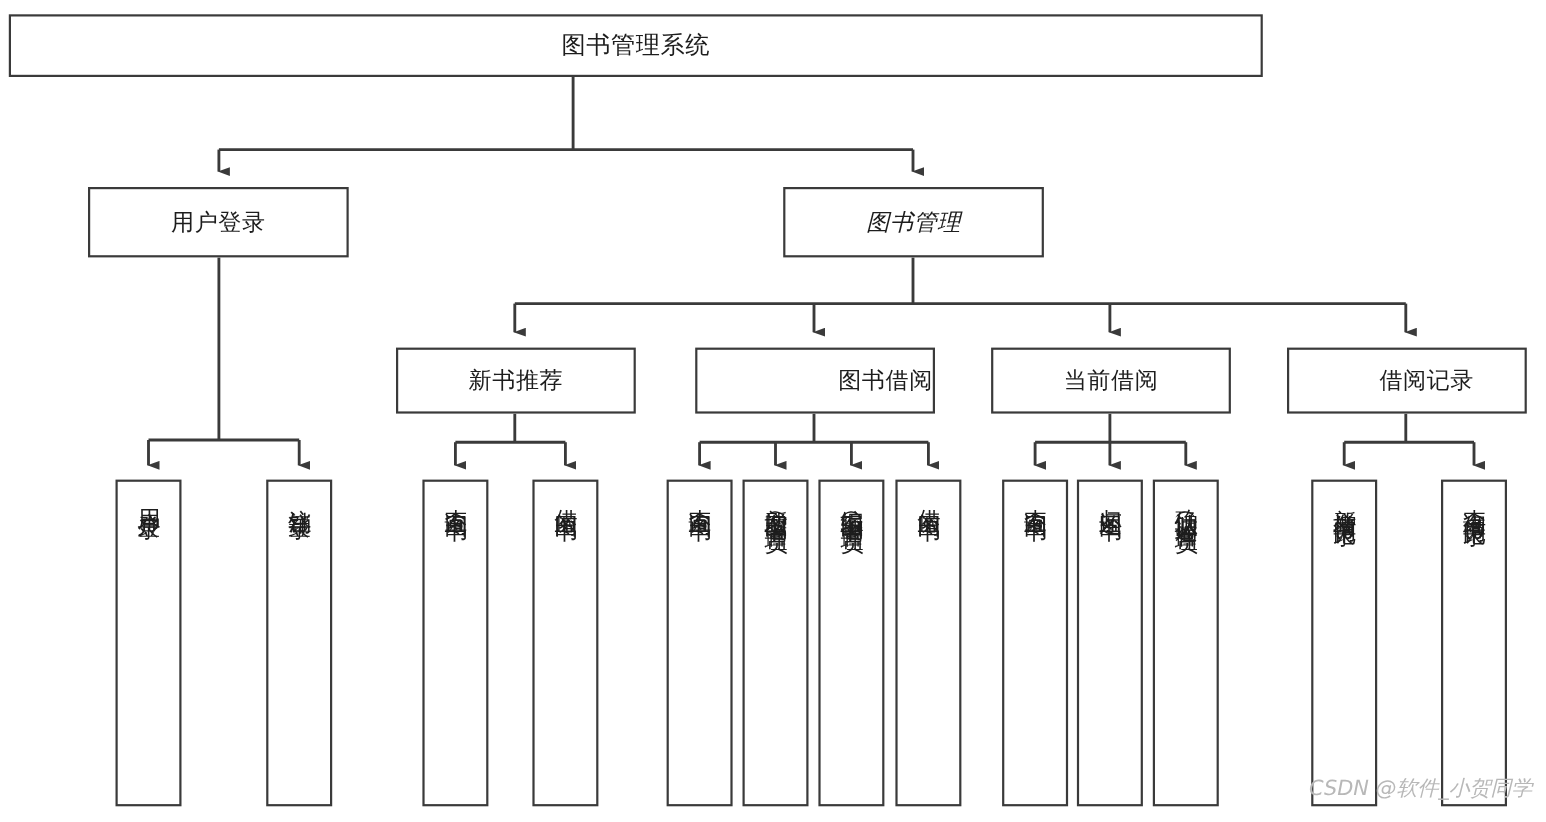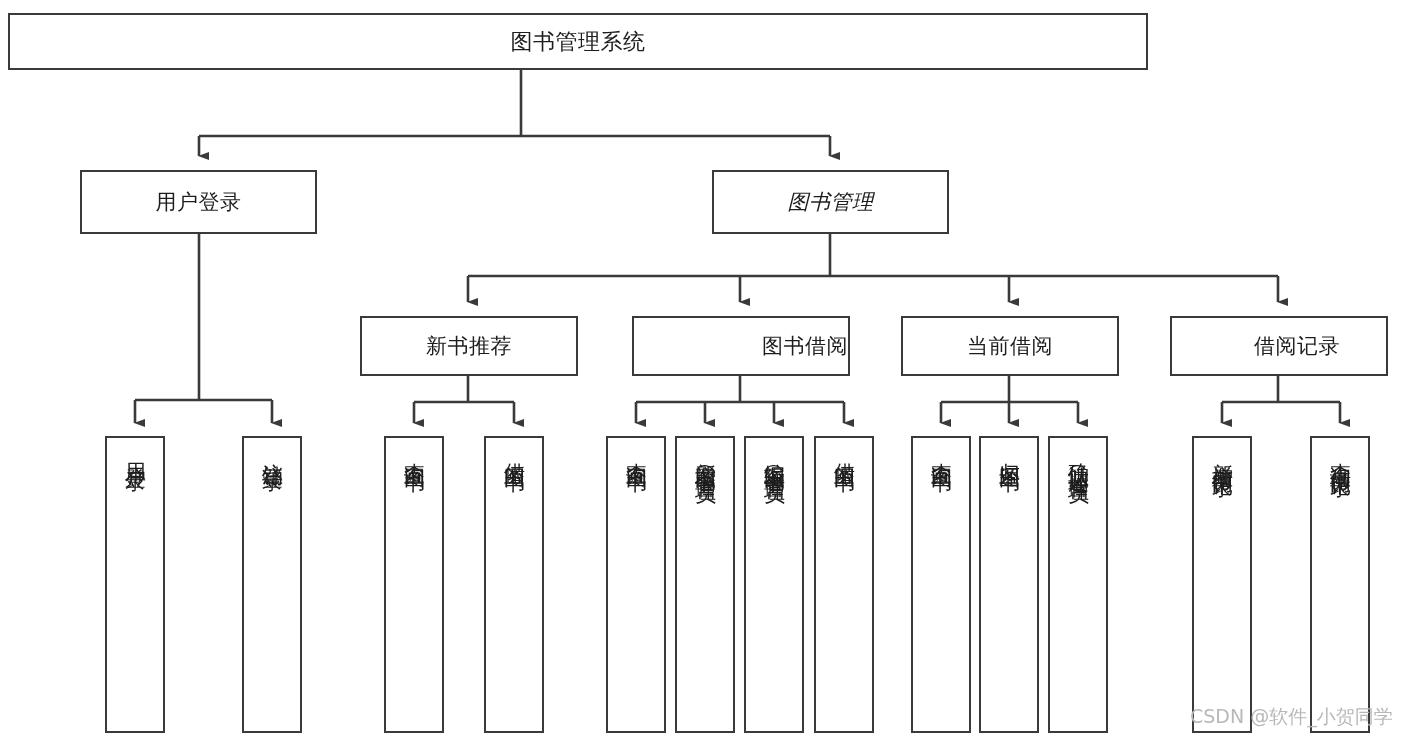--- a/index.html
+++ b/index.html
@@ -200,15 +200,15 @@
   </div>
 
   <div class="node v-node" style="left:1192px; top:436px; width:60px; height:297px;">
     <span class="node-label">新增借阅记录</span>
   </div>
 
   <div class="node v-node" style="left:1310px; top:436px; width:60px; height:297px;">
     <span class="node-label">查询借阅记录</span>
   </div>
 
-  <div class="watermark" style="left:1190px; top:704px;">CSDN @软件_小贺同学</div>
+  <div class="watermark" style="left:1190px; top:704px;font-style:italic;">CSDN @软件_小贺同学</div>
 
 </div>
 
 </body></html>

